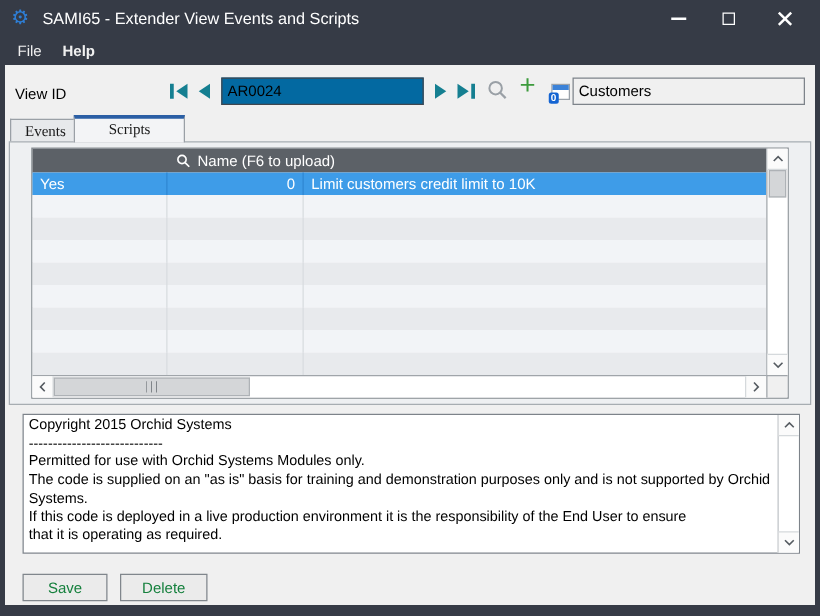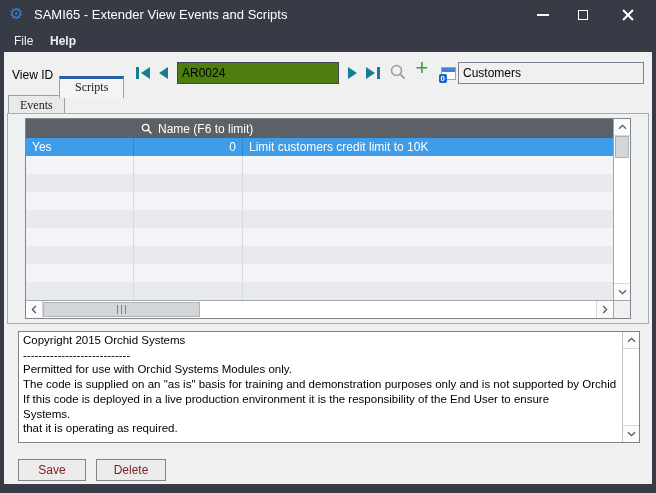--- a/index.html
+++ b/index.html
@@ -37,21 +37,21 @@
   .viewid-label { position:absolute; left:12px; top:68px; font-size:12px; color:#000; }
   .navbtn { position:absolute; top:66px; height:14px; display:flex; align-items:center; }
   .tri-l { width:0; height:0; border-top:6px solid transparent; border-bottom:6px solid transparent; border-right:9px solid #157f91; }
   .tri-r { width:0; height:0; border-top:6px solid transparent; border-bottom:6px solid transparent; border-left:9px solid #157f91; }
   .nav-bar { width:3px; height:12px; background:#157f91; }
   .nav-first { left:136px; } .nav-prev { left:159px; }
   .nav-next  { left:348px; } .nav-last { left:366px; }
   .nav-first .nav-bar { margin-right:2px; } .nav-last .nav-bar { margin-left:2px; }
   .viewid-input {
     position:absolute; left:177px; top:62px; width:162px; height:22px;
-    border:1px solid #40464e; background:#4d7c0f; font-family:"Liberation Sans",sans-serif;
+    border:1px solid #40464e; background:#0369a1; font-family:"Liberation Sans",sans-serif;
     font-size:12px; padding:0 4px; color:#000; outline:none;
   }
   .tool-icon { position:absolute; width:20px; height:20px; display:flex; align-items:center; justify-content:center; }
   .icon-search { left:388px; top:62px; }
   .icon-add { left:412px; top:58px; font-size:22px; color:#3d9b3d; line-height:20px; }
   .icon-detail { left:438px; top:63px; }
   .detail-doc { position:relative; width:15px; height:13px; background:#fff; border:1px solid #9aa2aa; }
   .detail-doc::before { content:""; position:absolute; left:0; top:0; width:100%; height:4px; background:#3b82d8; }
   .detail-zero {
     position:absolute; left:-3px; bottom:-4px; background:#1464d2; color:#fff;
@@ -60,21 +60,21 @@
   .viewname-field {
     position:absolute; left:458px; top:62px; width:186px; height:22px;
     border:1px solid #7d838a; background:#f0f0f0; font-size:12px; line-height:20px;
     padding:0 4px; color:#000; overflow:hidden; white-space:nowrap;
   }
 
   
   .tab { position:absolute; font-size:12px; color:#1a1a1a; border:1px solid #9aa0a6; border-bottom:none;font-family:Liberation Serif, serif; }
   .tab-events { left:8px; top:95px; height:19px; line-height:18px; padding:0 11px; background:#e7e9eb; z-index:1; }
   .tab-scripts {
-    left:59px; top:76px; height:22px; line-height:17px; padding:0 15px;
+    left:59px; top:92px; height:22px; line-height:17px; padding:0 27px;
     background:#f3f4f6; border-top:3px solid #2b5fa5; z-index:3;
   }
 
   
   .panel { position:absolute; left:7px; top:113px; width:642px; height:211px;
            border:1px solid #a7adb2; background:#eef0f2; z-index:2; }
 
   
   .grid-wrap { position:absolute; left:25px; top:118px; width:606px; border:1px solid #80868c; background:#fff; z-index:4; }
   .grid-main { display:flex; }
@@ -115,21 +115,21 @@
 
   
   .license-box { position:absolute; left:18px; top:331px; width:622px; height:112px;
                  background:#fff; border:1px solid #7d838a; display:flex; }
   .license-text { flex:1; padding:1px 4px; font-size:11.5px; line-height:14.7px; color:#000; overflow:hidden; }
   .lic-line { white-space:nowrap; overflow:hidden; }
   .lic-vscroll { height:110px; border-left:1px solid #c0c4c8; }
 
   
   .btn { position:absolute; top:459px; height:22px; background:#ebebeb; border:1px solid #80868c;
-         font-size:12px; color:#7f1d1d; display:flex; align-items:center; justify-content:center;
+         font-size:12px; color:#15803d; display:flex; align-items:center; justify-content:center;
          font-family:"Liberation Sans",sans-serif; }
   .btn-save { left:18px; width:68px; }
   .btn-delete { left:96px; width:70px; }
   .btn-close-bottom { left:572px; width:69px; }
 </style>
 </head>
 <body>
 
 <div id="win">
   <div class="content-bg"></div>
@@ -188,21 +188,21 @@
   <div class="grid-wrap">
     <div class="grid-main">
       <div class="grid-left">
         <div class="grid-header">
           <div class="hcell h-order">Run Order</div>
           <div class="hcell h-name">
             <svg width="12" height="12" viewBox="0 0 12 12">
               <circle cx="4.6" cy="4.6" r="3.3" fill="none" stroke="#ffffff" stroke-width="1.3"></circle>
               <line x1="7.1" y1="7.1" x2="10.4" y2="10.4" stroke="#ffffff" stroke-width="1.4"></line>
             </svg>
-            <span>Name (F6 to limit)</span>
+            <span>Name (F6 to upload)</span>
           </div>
         </div>
         <div class="grid-row row-selected">
           <div class="cell c-active">Yes</div>
           <div class="cell c-order">0</div>
           <div class="cell c-name">Limit customers credit limit to 10K</div>
         </div>
         <div>
             <div class="grid-row empty">
               <div class="cell c-active"></div>
@@ -279,22 +279,22 @@
       <div class="scroll-corner"></div>
     </div>
   </div>
 
   <div class="license-box">
     <div class="license-text">
         <div class="lic-line">Copyright 2015 Orchid Systems</div>
         <div class="lic-line">----------------------------</div>
         <div class="lic-line">Permitted for use with Orchid Systems Modules only.</div>
         <div class="lic-line">The code is supplied on an "as is" basis for training and demonstration purposes only and is not supported by Orchid</div>
+        <div class="lic-line">Systems.</div>
         <div class="lic-line">If this code is deployed in a live production environment it is the responsibility of the End User to ensure</div>
-        <div class="lic-line">Systems.</div>
         <div class="lic-line">that it is operating as required.</div>
       </div>
     <div class="vscroll lic-vscroll">
       <div class="sb-btn top">
         <svg width="9" height="6" viewBox="0 0 9 6">
             <path d="M1 4.8 L4.5 1.4 L8 4.8" fill="none" stroke="#555b61" stroke-width="1.3"></path>
           </svg>
       </div>
       <div class="sb-btn bottom">
         <svg width="9" height="6" viewBox="0 0 9 6">

